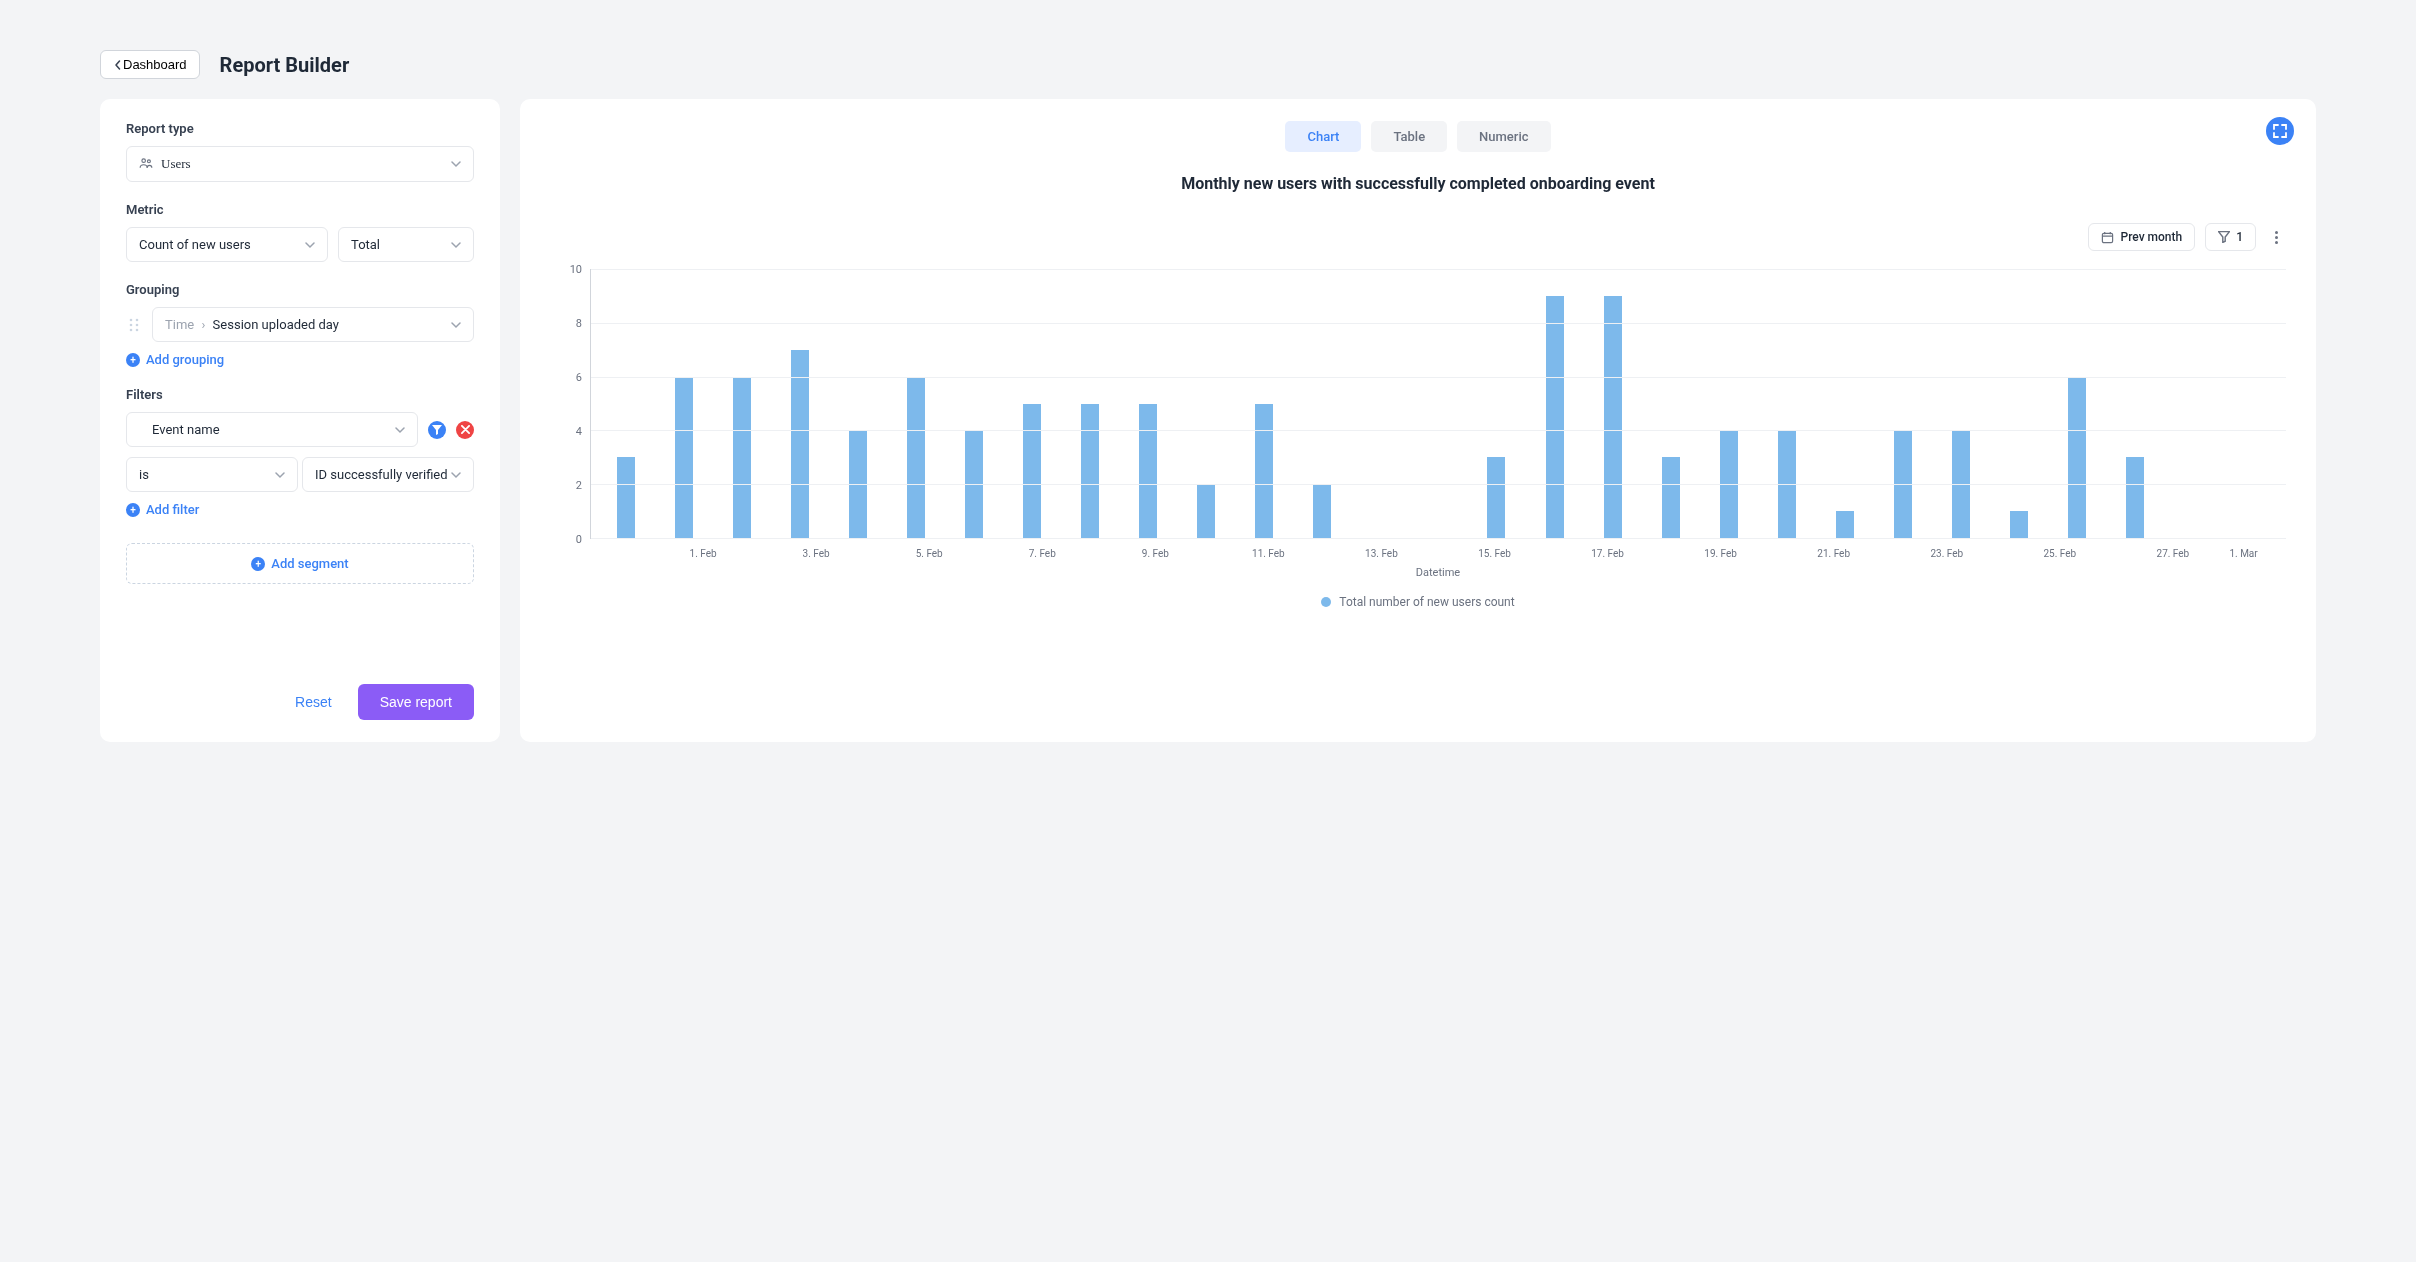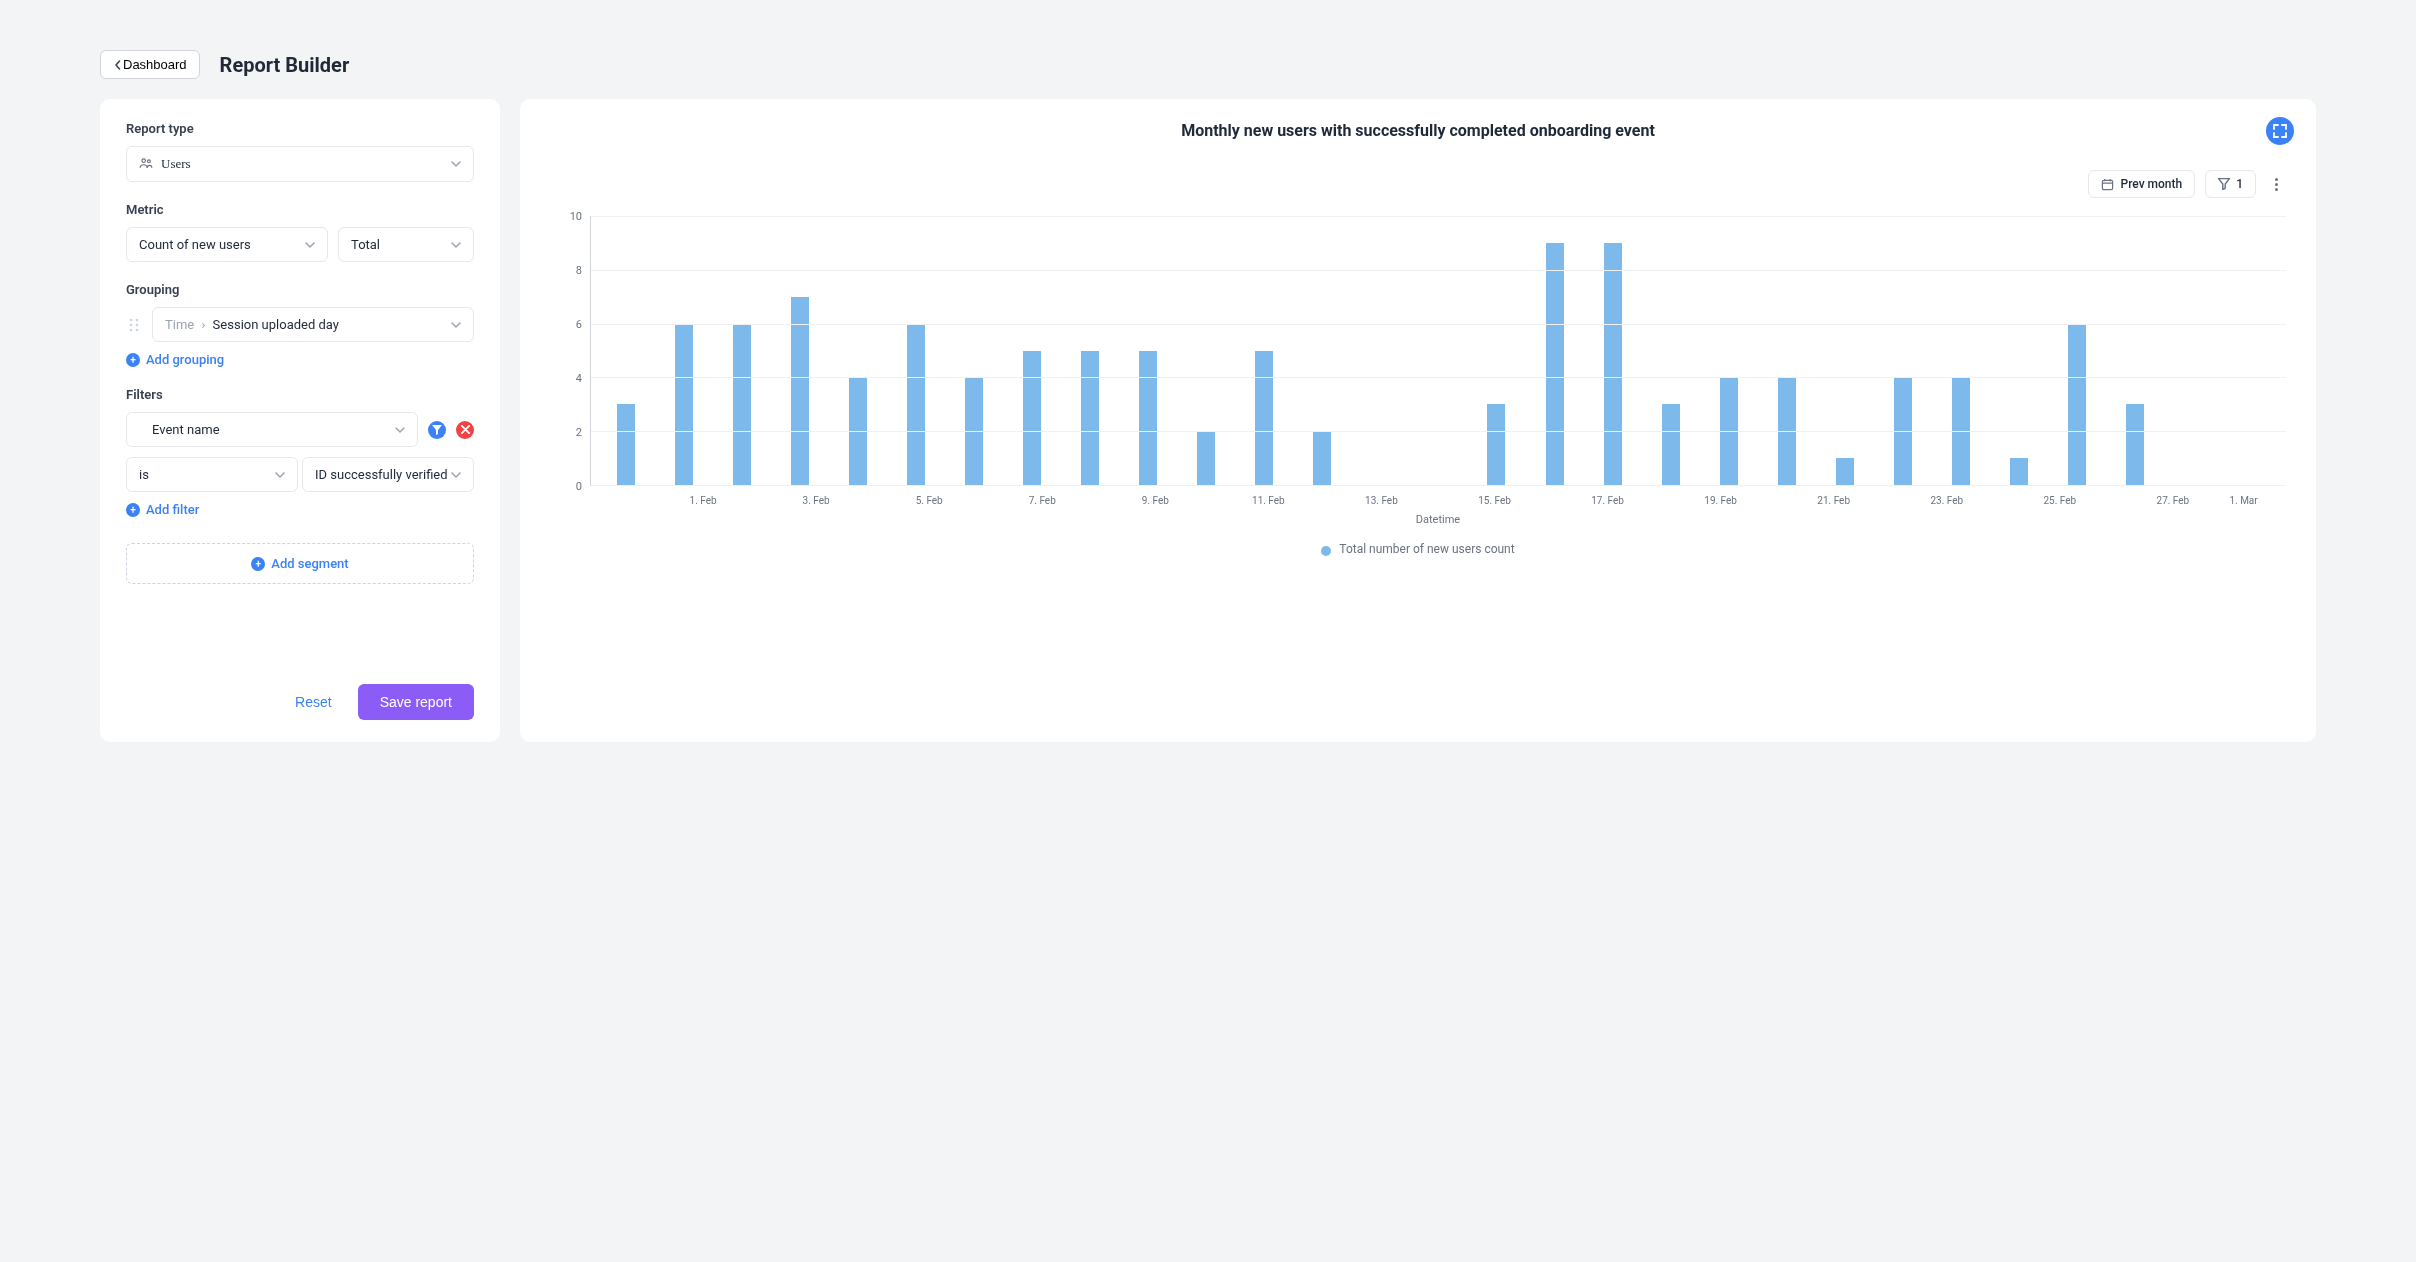--- a/index.html
+++ b/index.html
@@ -51,21 +51,21 @@
 .y-tick { position: absolute; right: 4px; font-size: 11px; color: #6b7280; transform: translateY(-50%); }
 .plot { position: relative; height: 270px; border-left: 1px solid #d1d5db; border-bottom: 1px solid #d1d5db; }
 .grid-line { position: absolute; left: 0; right: 0; border-top: 1px solid #eef0f3; }
 .bars { position: absolute; left: 0; right: 0; bottom: 0; top: 0; display: flex; align-items: flex-end; padding: 0 6px; }
 .bar-slot { flex: 1; display: flex; justify-content: center; align-items: flex-end; height: 100%; }
 .bar { width: 60%; background: #7db9eb; max-width: 18px; }
 .x-axis { position: absolute; left: 40px; right: 0; bottom: 30px; display: flex; }
 .x-tick { flex: 2; text-align: center; font-size: 10px; color: #6b7280; }
 .x-tick.half { flex: 1; text-align: left; }
 .x-label { position: absolute; left: 40px; right: 0; bottom: 10px; text-align: center; font-size: 11px; color: #6b7280; }
-.legend { display: flex; justify-content: center; align-items: flex-end; gap: 8px; font-size: 12px; color: #6b7280; margin-top: 6px; }
+.legend { display: flex; justify-content: center; align-items: center; gap: 8px; font-size: 12px; color: #6b7280; margin-top: 6px; }
 .legend-dot { width: 10px; height: 10px; border-radius: 50%; background: #7db9eb; }
 .users-icon { width: 14px; height: 14px; }
 </style>
 </head>
 <body>
 
 <div class="app">
   <div class="header-row">
     <button class="back-btn">
       <svg viewBox="0 0 10 10">
@@ -189,20 +189,25 @@
       </div>
     </div>
 
     <div class="panel right-panel">
       <div class="expand-btn">
         <svg width="14" height="14" viewBox="0 0 14 14" fill="none" stroke="#fff" stroke-width="1.8" stroke-linecap="round">
             <path d="M1 5 V1 H5 M9 1 H13 V5 M13 9 V13 H9 M5 13 H1 V9"></path>
           </svg>
       </div>
 
+      <div class="view-tabs">
+        <div class="view-tab active">Chart</div>
+        <div class="view-tab">Table</div>
+        <div class="view-tab">Numeric</div>
+      </div>
 
       <div class="chart-title">Monthly new users with successfully completed onboarding event</div>
 
       <div class="chart-controls">
         <div class="pill">
           <svg width="13" height="13" viewBox="0 0 14 14" fill="none" stroke="#6b7280" stroke-width="1.3">
               <rect x="1.5" y="2.5" width="11" height="10" rx="1.5"></rect>
               <path d="M1.5 5.5 H12.5 M4 1 V3.5 M10 1 V3.5"></path>
             </svg>
           <span>Prev month</span>

